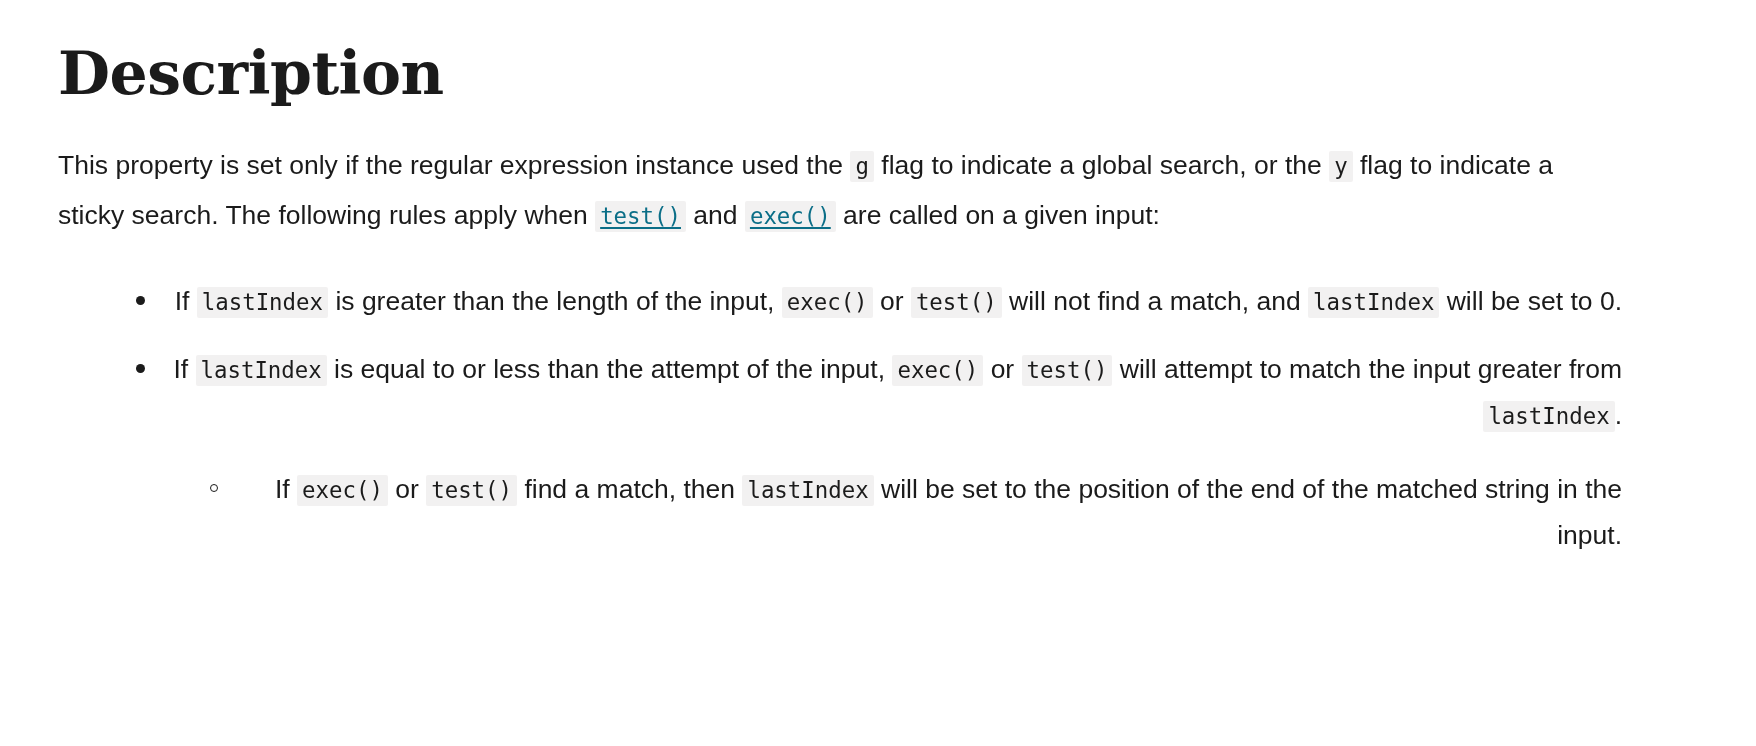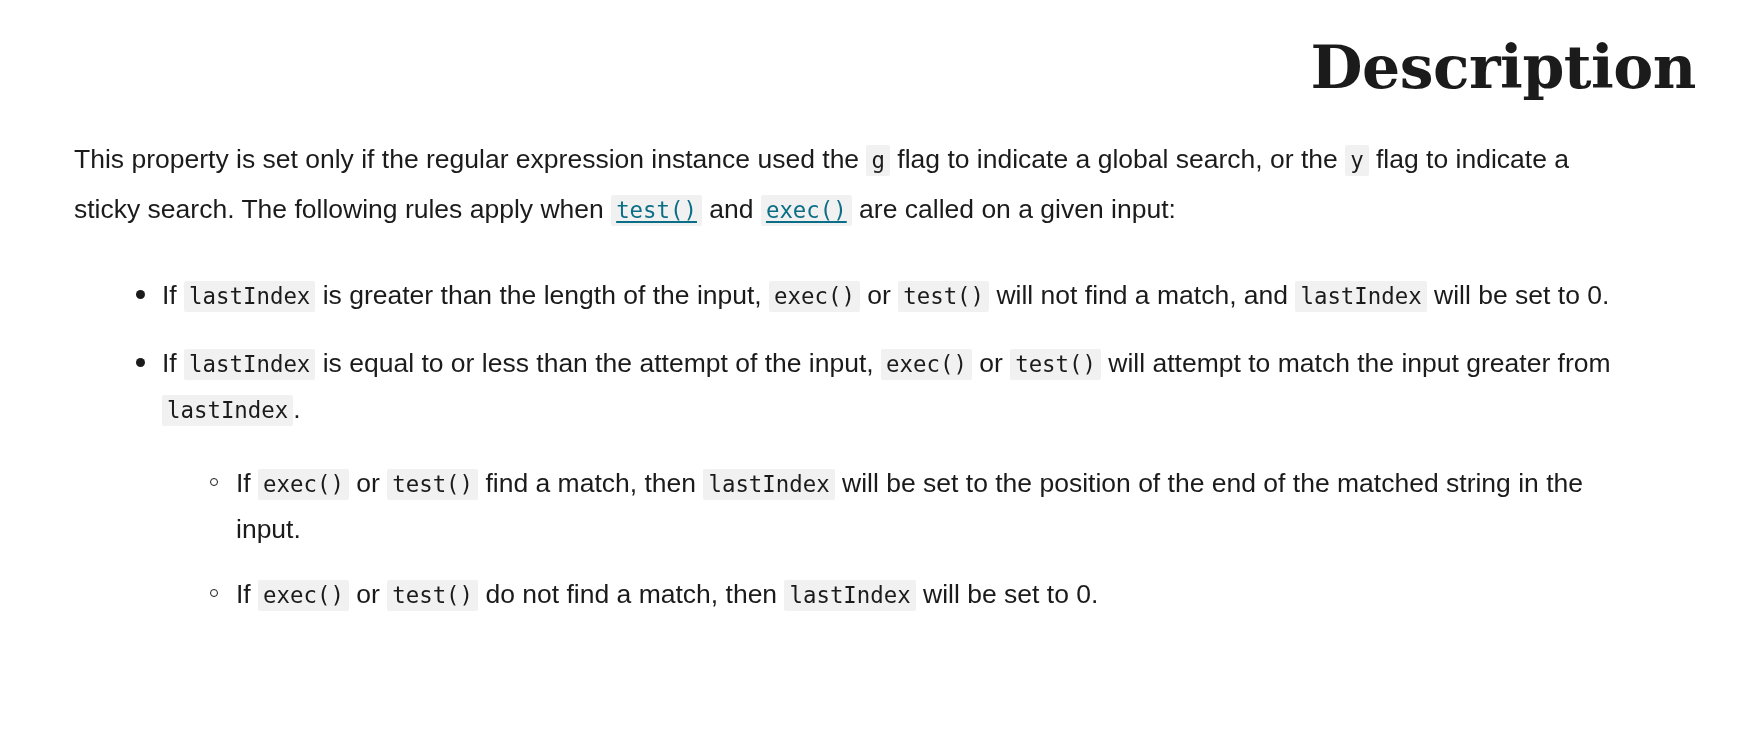--- a/index.html
+++ b/index.html
@@ -19,29 +19,28 @@
     padding: 26px 60px 0 58px;
     box-sizing: border-box;
   }
 
   h1.section-title {
     font-family: "DejaVu Serif", serif;
     font-weight: bold;
     font-size: 60px;
     line-height: 1.12;
     letter-spacing: -0.5px;
-    margin: 8px 0 34px 0;
+    margin: 14px 0 34px 0;
     color: #1b1b1b;
-    text-align: right;
   }
 
   p.intro {
     font-size: 26.5px;
     line-height: 49px;
-    margin: 0 0 38px 16px;
+    margin: 0 0 38px 0;
     max-width: 1520px;
     color: #1b1b1b;
   }
 
   code, .code {
     font-family: "DejaVu Sans Mono", monospace;
     font-size: 0.845em;
     background-color: #f2f1f1;
     padding: 2px 5px 3px 5px;
     border-radius: 2px;
@@ -61,20 +60,21 @@
     border-radius: 2px;
     white-space: nowrap;
   }
 
   ul.bullets {
     list-style: none;
     margin: 0;
     padding: 0 0 0 78px;
     font-size: 26.5px;
     line-height: 45px;
+    text-align: right;
   }
 
   ul.bullets > li.bullet-item {
     position: relative;
     padding-left: 26px;
     margin-bottom: 22px;
     max-width: 1460px;
   }
 
   ul.bullets > li.bullet-item > .marker-disc {
@@ -140,23 +140,19 @@
       <span class="marker-disc"></span>
       <span class="txt">If </span><code>lastIndex</code><span class="txt"> is equal to or less than the attempt of the input, </span><code>exec()</code><span class="txt"> or </span><code>test()</code><span class="txt"> will attempt to match the input greater from </span><code>lastIndex</code><span class="txt">.</span>
 
       <ul class="subbullets">
 
         <li class="subbullet-item">
           <span class="marker-circle"></span>
           <span class="txt">If </span><code>exec()</code><span class="txt"> or </span><code>test()</code><span class="txt"> find a match, then </span><code>lastIndex</code><span class="txt"> will be set to the position of the end of the matched string in the input.</span>
         </li>
 
-        <li class="subbullet-item">
-          <span class="marker-circle"></span>
-          <span class="txt">If </span><code>exec()</code><span class="txt"> or </span><code>test()</code><span class="txt"> do not find a match, then </span><code>lastIndex</code><span class="txt"> will be set to 0.</span>
-        </li>
 
       </ul>
     </li>
 
   </ul>
 
 </div>
 
 </body></html>

